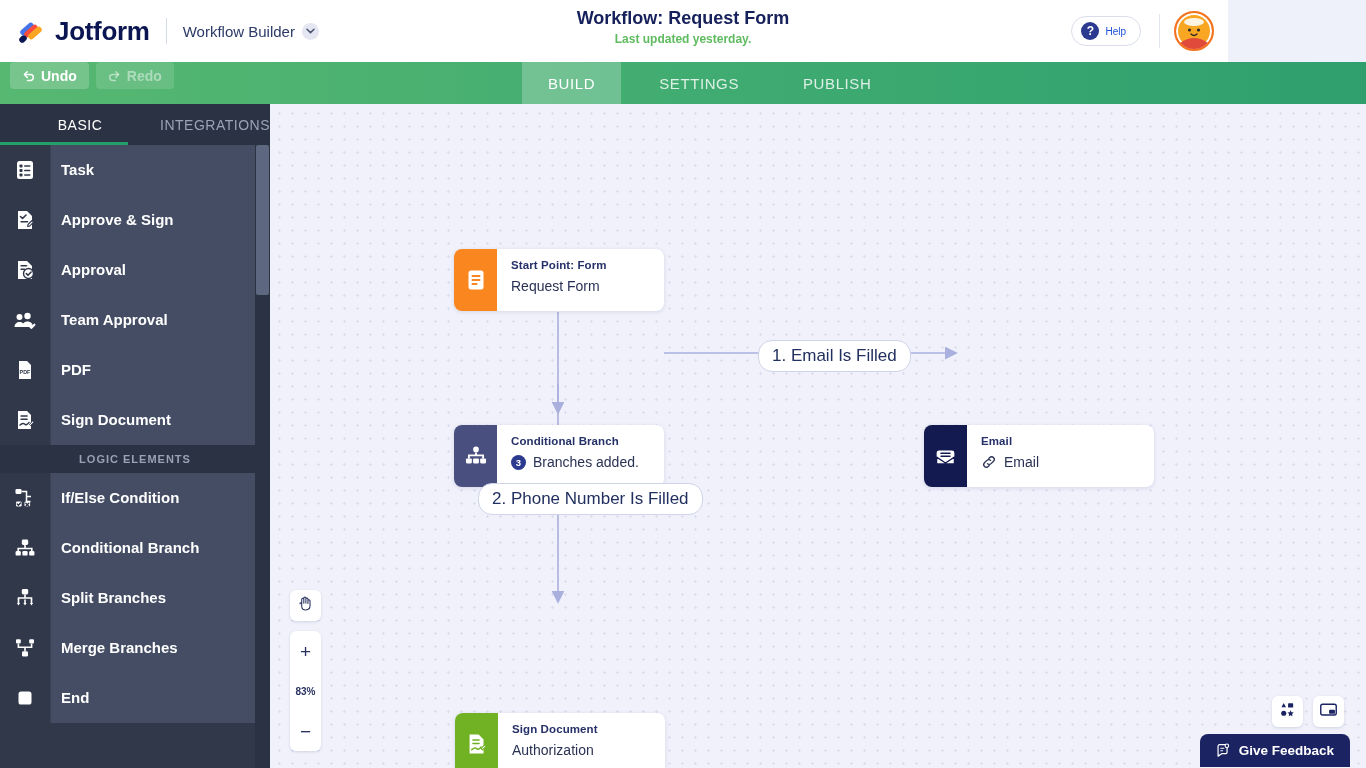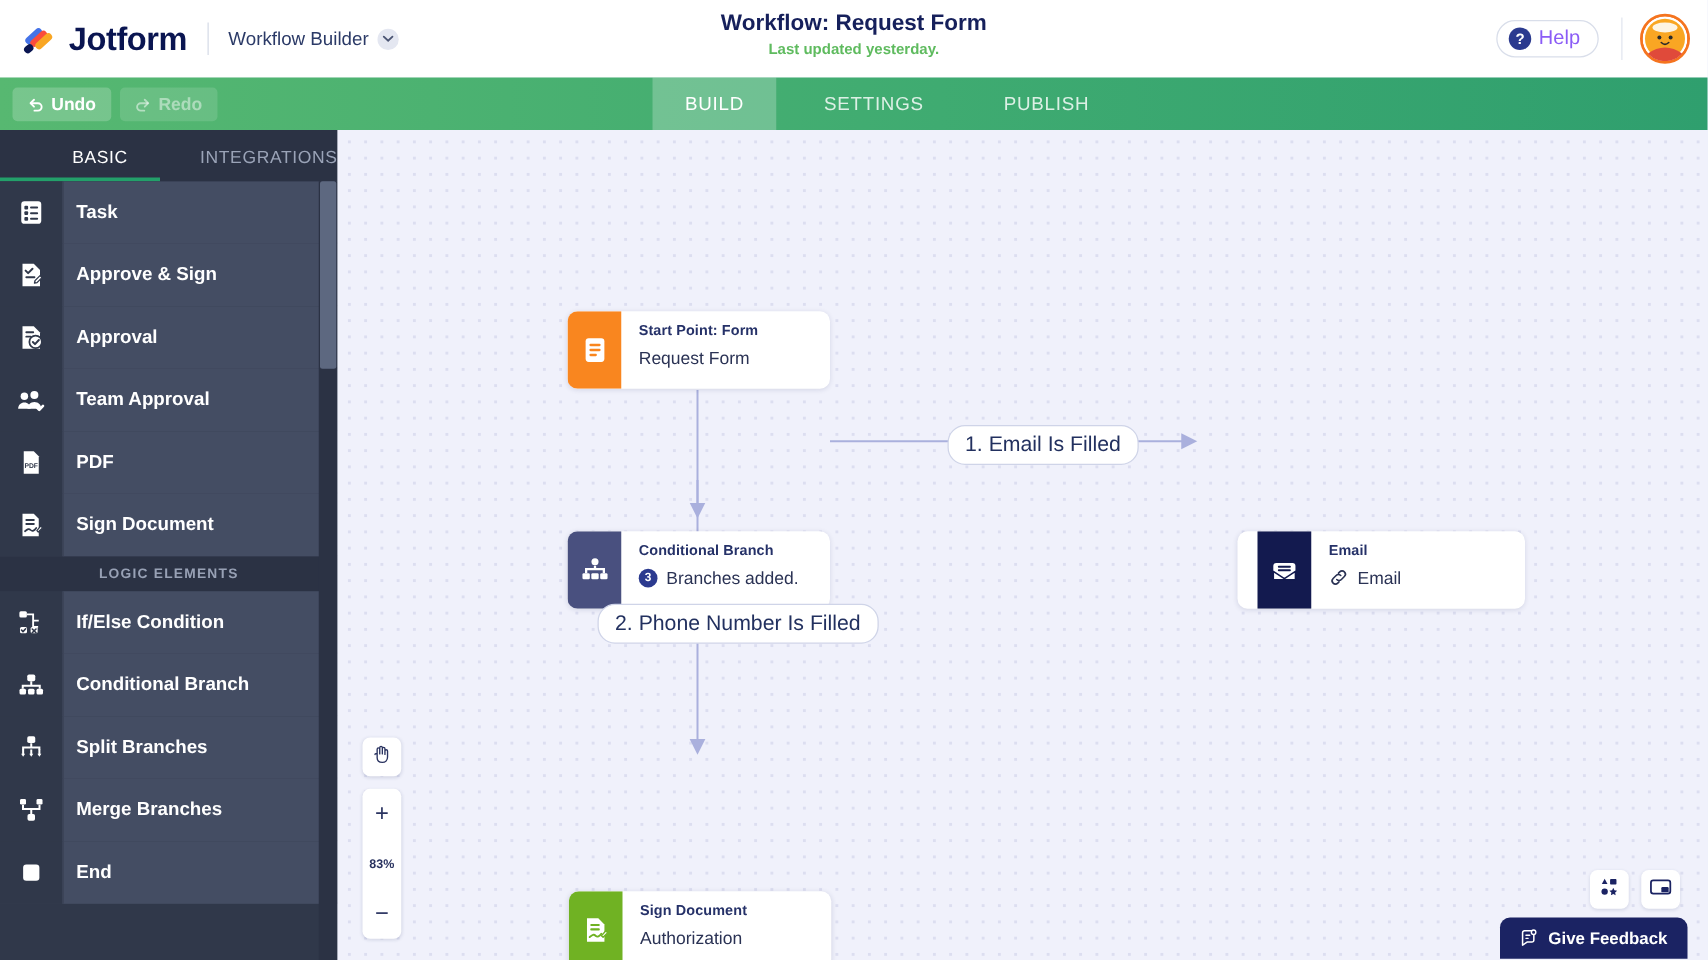--- a/index.html
+++ b/index.html
@@ -5,21 +5,21 @@
   * { box-sizing: border-box; margin: 0; padding: 0; }
   html, body {
     width: 1366px; height: 768px;
     overflow: hidden;
     font-family: "Liberation Sans", sans-serif;
     background: #eef0fa;
   }
 
   
   .topbar {
-    position: absolute; left: 0; top: 0; width: 1366px; height: 62px;
+    position: absolute; left: 0; top: 0; width: 1228px; height: 62px;
     background: #ffffff;
     display: flex; align-items: center;
   }
   .brand-wrap { display: flex; align-items: center; padding-left: 16px; }
   .jf-logo { width: 30px; height: 30px; position: relative; margin-right: 9px; }
   .jf-logo svg { display:block; }
   .brand-name {
     font-size: 26px; font-weight: bold; color: #0a1551; letter-spacing: -0.3px;
   }
   .brand-div { width:1px; height:26px; background:#d6dbe8; margin:0 16px; }
@@ -43,34 +43,34 @@
   }
   .help-btn {
     display:flex; align-items:center; gap:6px;
     border:1px solid #d9deea; border-radius:20px;
     padding:5px 14px 5px 9px; background:#fff; cursor:pointer;
   }
   .help-dot {
     width:18px;height:18px;border-radius:50%;background:#2b3a8f;color:#fff;
     font-size:12px;font-weight:bold;display:flex;align-items:center;justify-content:center;
   }
-  .help-txt { font-size:16px; color:#8b5cf6; }
+  .help-txt { font-size:10px; color:#1d4ed8; }
   .hdr-div2 { width:1px;height:34px;background:#e2e6f0;margin:0 14px 0 18px; }
   .avatar {
     width:40px;height:40px;border-radius:50%;
     background:#f5741f; margin-right:14px; position:relative; overflow:hidden;
     border:2px solid #f5741f; cursor:pointer;
   }
   .avatar svg{display:block;}
 
   
   .greenbar {
     position:absolute; left:0; top:62px; width:1366px; height:42px;
     background: linear-gradient(90deg,#57b871 0%,#3fab71 55%,#2f9f6e 100%);
-    display:flex; align-items:center;
+    display:flex; 
   }
   .undo-redo { display:flex; gap:7px; padding-left:10px; }
   .ur-btn {
     display:flex;align-items:center;gap:6px;
     height:27px; padding:0 12px; border-radius:4px;
     background: rgba(255,255,255,0.20);
     font-size:14px; font-weight:bold; color:#ffffff; cursor:pointer;
   }
   .ur-btn.disabled { color: rgba(255,255,255,0.45); background: rgba(255,255,255,0.13); cursor:default;}
   .ur-btn svg{display:block;}
@@ -504,21 +504,21 @@
     </div>
     <div class="node-txt">
       <div class="node-title">Conditional Branch</div>
       <div class="node-sub">
         <span class="badge3">3</span>
         <span>Branches added.</span>
       </div>
     </div>
   </div>
 
-  <div class="node" style="left:720px; top:321px; width:230px;padding-left:16px;">
+  <div class="node" style="left:654px; top:321px; width:230px;">
     <div class="node-ic" style="background:#131a4f;">
       <svg width="25" height="25" viewBox="0 0 24 24">
           <path d="M3.5 8.5a2.3 2.3 0 0 1 2.3-2.3h12.4a2.3 2.3 0 0 1 2.3 2.3v8.6a2 2 0 0 1-2 2H5.5a2 2 0 0 1-2-2z" fill="#fff"></path>
           <rect x="7" y="8.2" width="10" height="1.5" rx="0.7" fill="#131a4f"></rect>
           <rect x="7" y="11" width="10" height="1.5" rx="0.7" fill="#131a4f"></rect>
           <path d="M3.5 12.6l8.5 5.6 8.5-5.6v6.5H3.5z" fill="#fff" stroke="#131a4f" stroke-width="1.2" stroke-linejoin="round"></path>
         </svg>
     </div>
     <div class="node-txt">
       <div class="node-title">Email</div>

